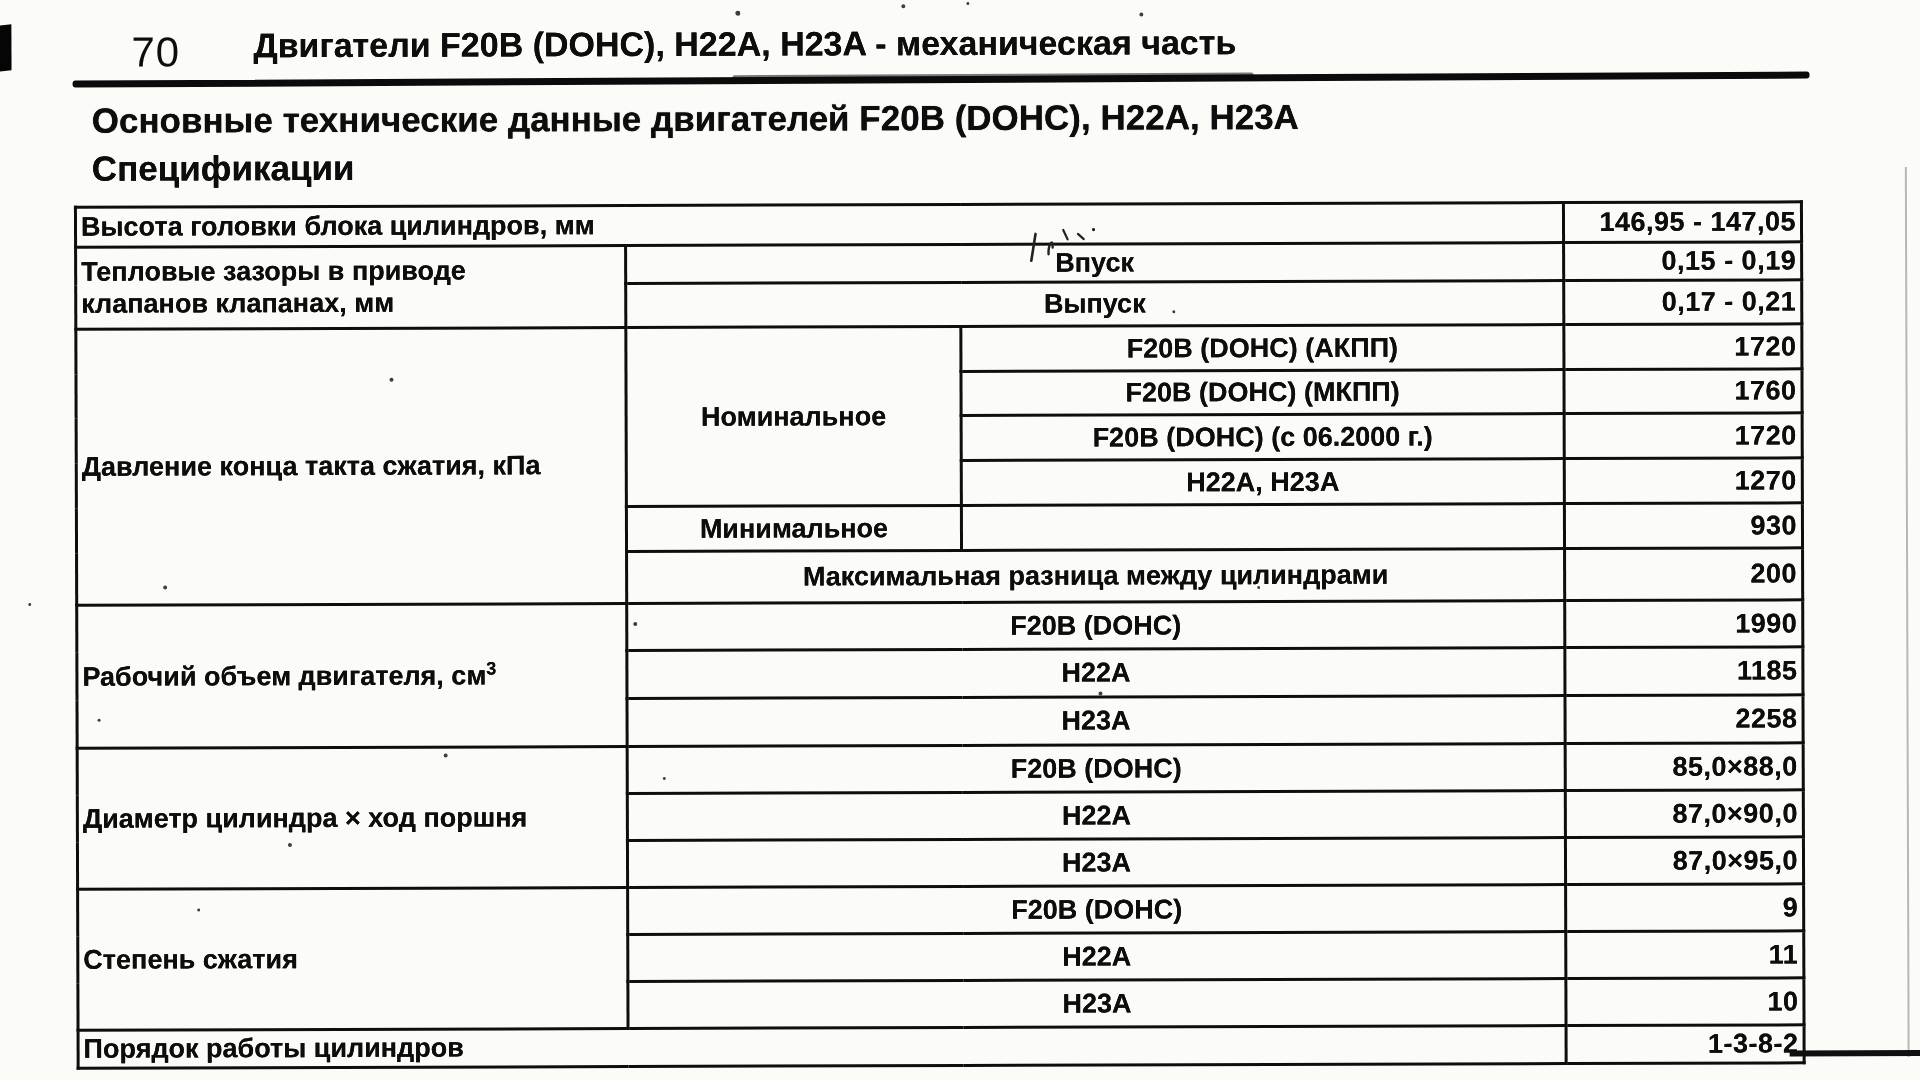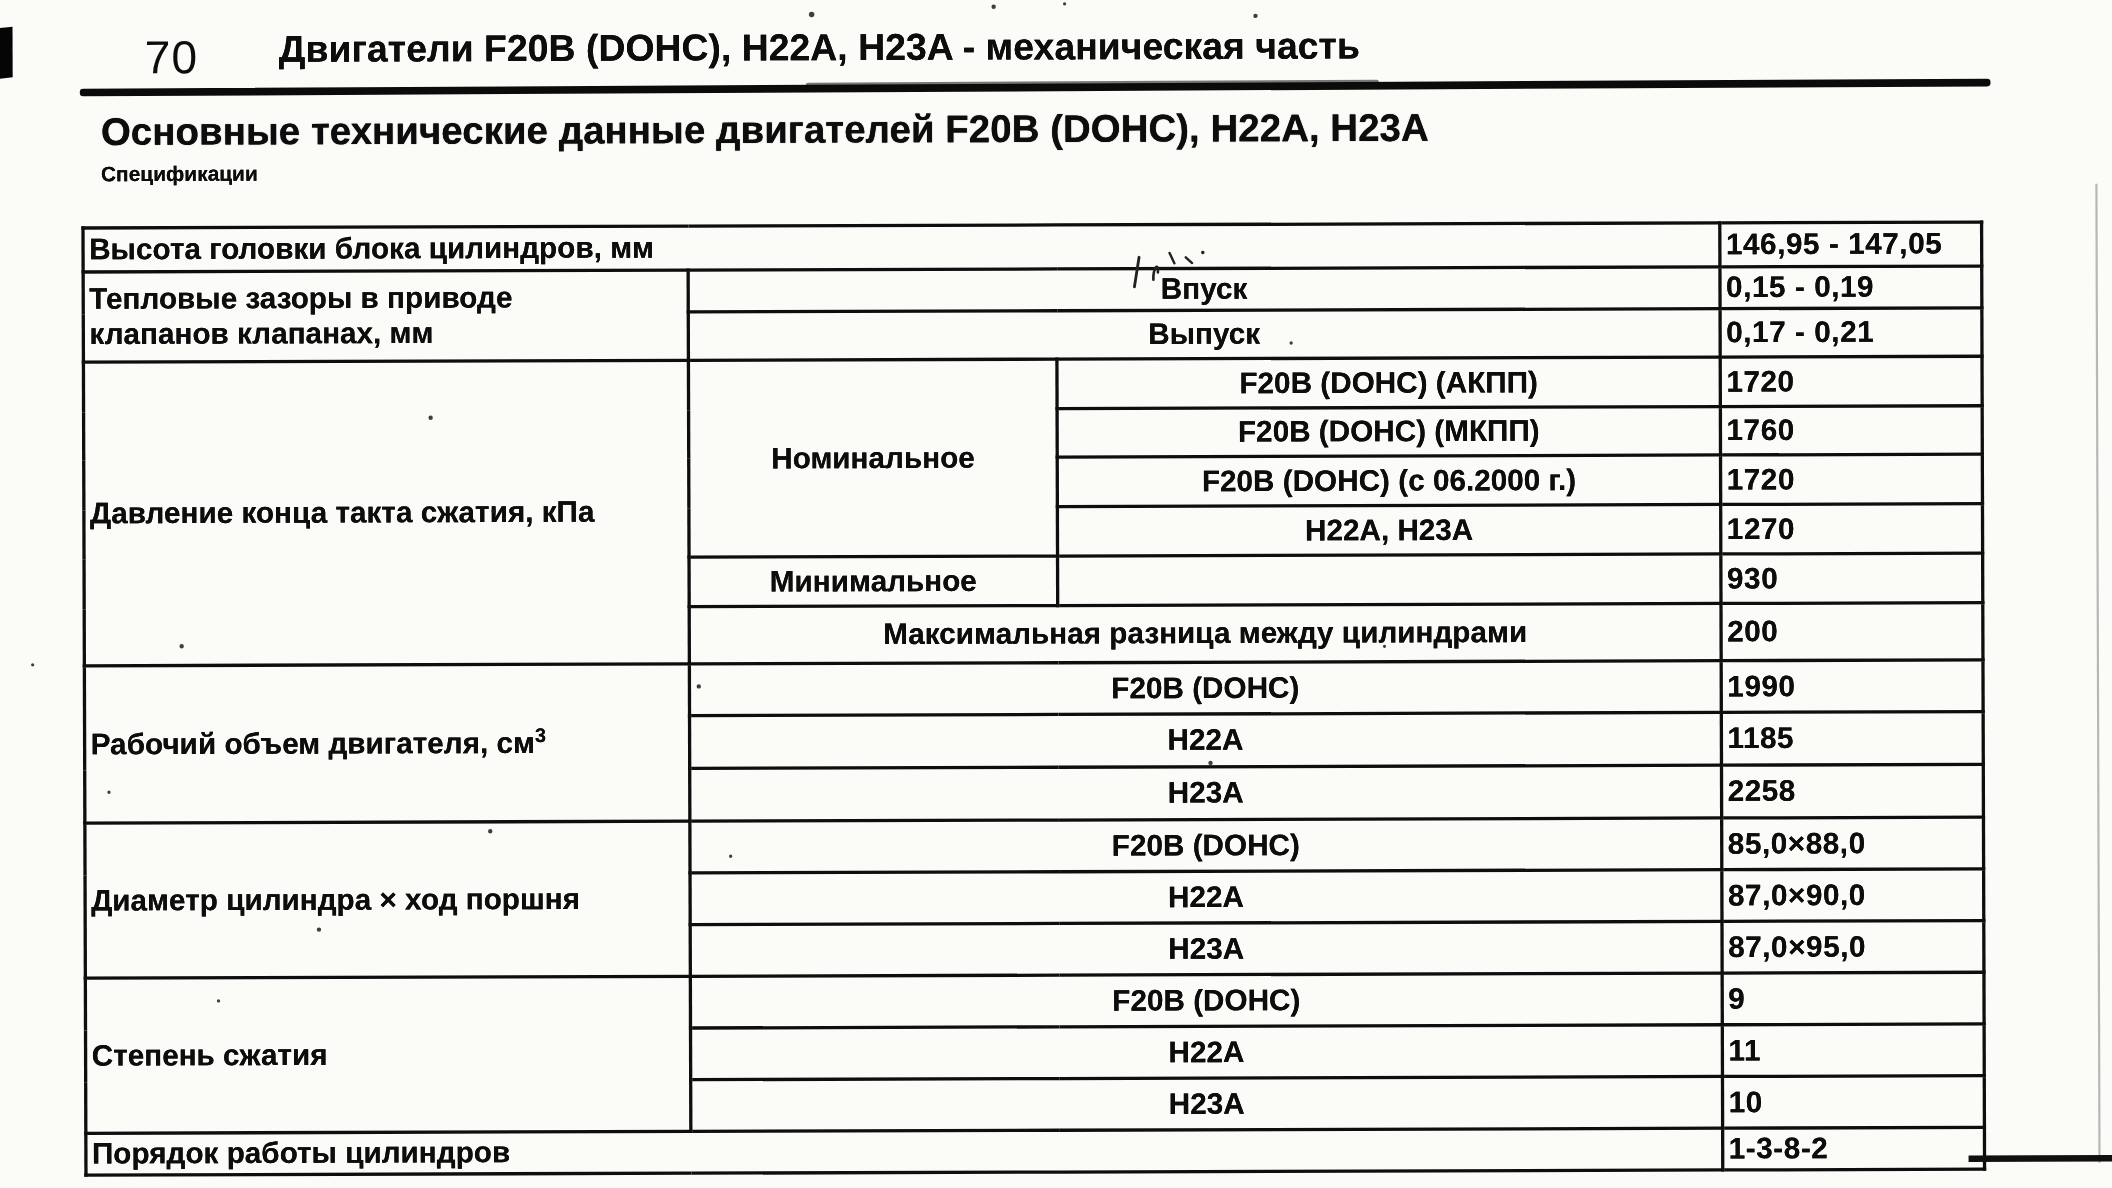--- a/index.html
+++ b/index.html
@@ -7,33 +7,33 @@
     position:relative;width:1920px;height:1080px;overflow:hidden;
     background:#fbfbf8;color:#0d0d0d;
     font-family:"Liberation Sans", sans-serif;
   }
   .content{position:absolute;inset:0;transform:rotate(-0.18deg);}
   .pnum{position:absolute;left:95px;top:26px;font-size:42px;font-weight:normal;letter-spacing:1px;margin-left:38px;}
   .htitle{position:absolute;left:255px;top:24px;font-size:34px;font-weight:bold;text-shadow:0 0 .6px #000;}
   .hrule{position:absolute;left:74px;top:76px;width:1737px;height:7px;background:#0b0b0b;border-radius:3px;transform:rotate(-0.12deg);}
   .hrule:after{content:"";position:absolute;left:38%;top:-2px;width:30%;height:4px;background:#0b0b0b;opacity:.55;border-radius:2px;}
   .dtitle{position:absolute;left:93px;top:98px;font-size:35px;font-weight:bold;text-shadow:0 0 .7px #000;}
-  .dsub{position:absolute;left:93px;top:146px;font-size:19px;font-weight:bold;text-shadow:0 0 .6px #000;}
+  .dsub{position:absolute;left:93px;top:146px;font-size:35px;font-weight:bold;text-shadow:0 0 .6px #000;}
   table.spec{
     position:absolute;left:75px;top:203px;width:1726px;
     border-collapse:collapse;table-layout:fixed;
   }
   table.spec td{
     border:3px solid #0e0e0e;font-weight:bold;font-size:27px;line-height:1.15;
     color:#0d0d0d;overflow:hidden;text-shadow:0 0 .5px #111;
     padding:2px 4px;vertical-align:middle;
   }
   td.c-label{text-align:left;padding-left:14px;padding-right:10px;}
   td.c-mid{text-align:center;}
-  td.c-val{text-align:left;letter-spacing:.5px;}
+  td.c-val{text-align:right;letter-spacing:.5px;}
   td.prewrap{white-space:pre-line;vertical-align:middle;}
   td.shift-io{padding-right:420px;}
   td.shift-var{padding-right:170px;}
   td.shift-max{padding-right:220px;}
   sup.cube{font-size:18px;vertical-align:super;line-height:0;}
   
   .blotch{position:absolute;left:0;top:22px;width:13px;height:46px;background:#050505;transform:skewY(-6deg);}
   .dot{position:absolute;background:#1c1c1c;border-radius:50%;opacity:.85;}
   .edge-line{position:absolute;left:1906px;top:170px;width:2px;height:890px;background:#3a3a3a;opacity:.35;}
   .bottom-ext{position:absolute;left:1788px;top:1053px;width:132px;height:6px;background:#101010;}

